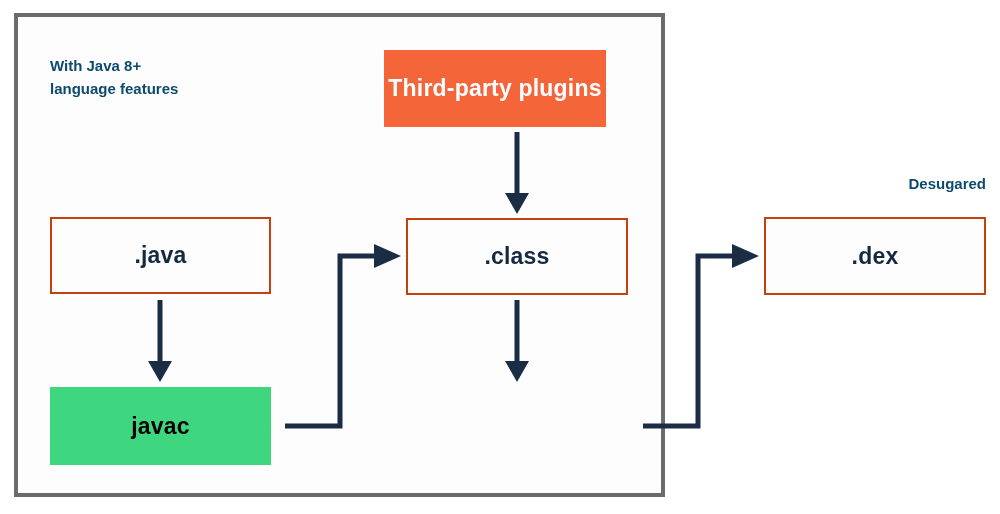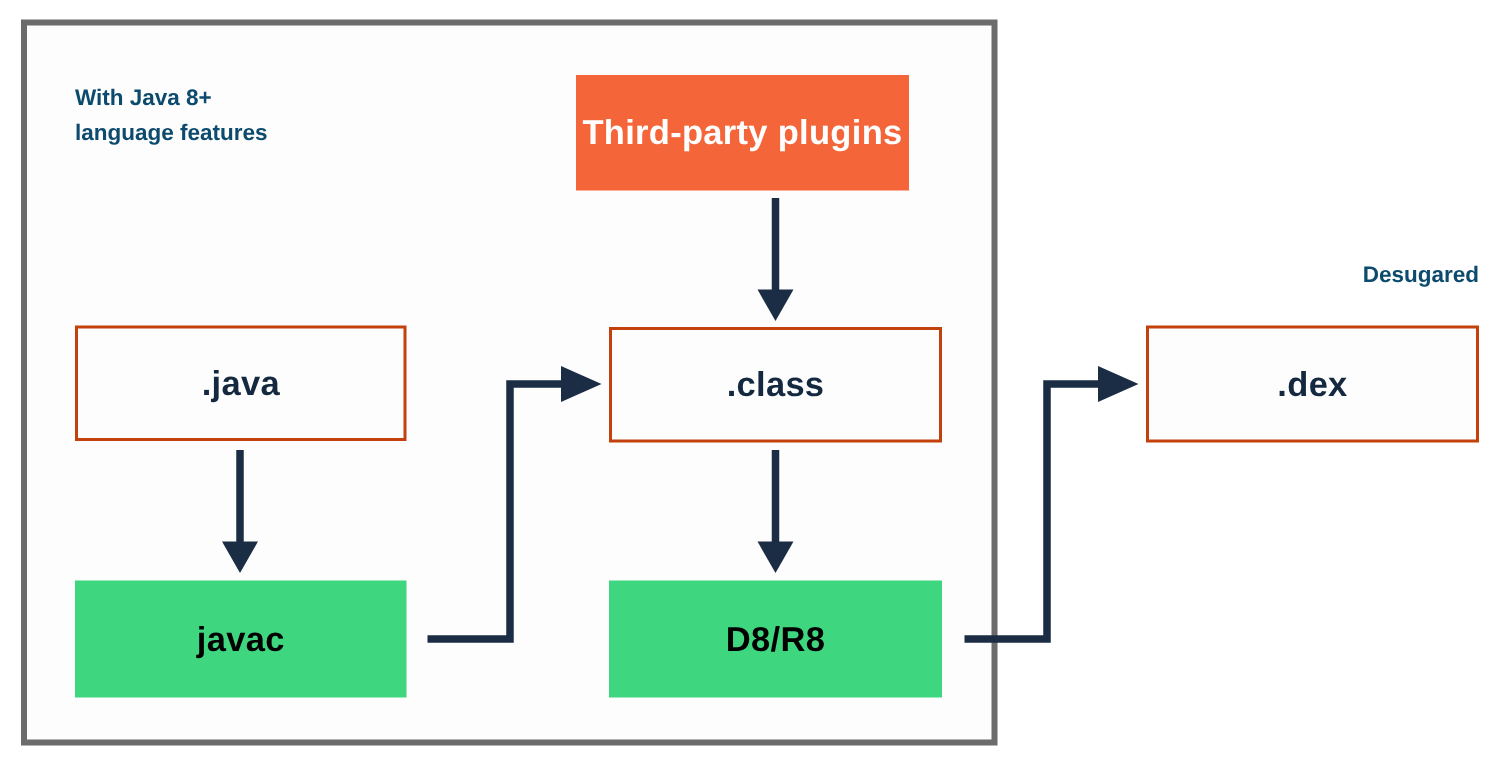--- a/index.html
+++ b/index.html
@@ -103,23 +103,20 @@
   </div>
 
   <div class="node outline" style="left:764px; top:217px; width:222px; height:78px;">
     <span>.dex</span>
   </div>
 
   <div class="node filled-green" style="left:50px; top:387px; width:221px; height:78px;">
     <span>javac</span>
   </div>
 
-  <div class="node filled-green" style="left:406px; top:387px; width:222px; height:78px;">
-    <span>D8/R8</span>
-  </div>
 
   <svg class="conn" style="left:0; top:0;" width="1000" height="514">
     <line x1="517" y1="132" x2="517" y2="195"></line>
     <polygon points="505,193 529,193 517,214"></polygon>
   </svg>
 
   <svg class="conn" style="left:0; top:0;" width="1000" height="514">
     <line x1="160" y1="300" x2="160" y2="363"></line>
     <polygon points="148,361 172,361 160,382"></polygon>
   </svg>

